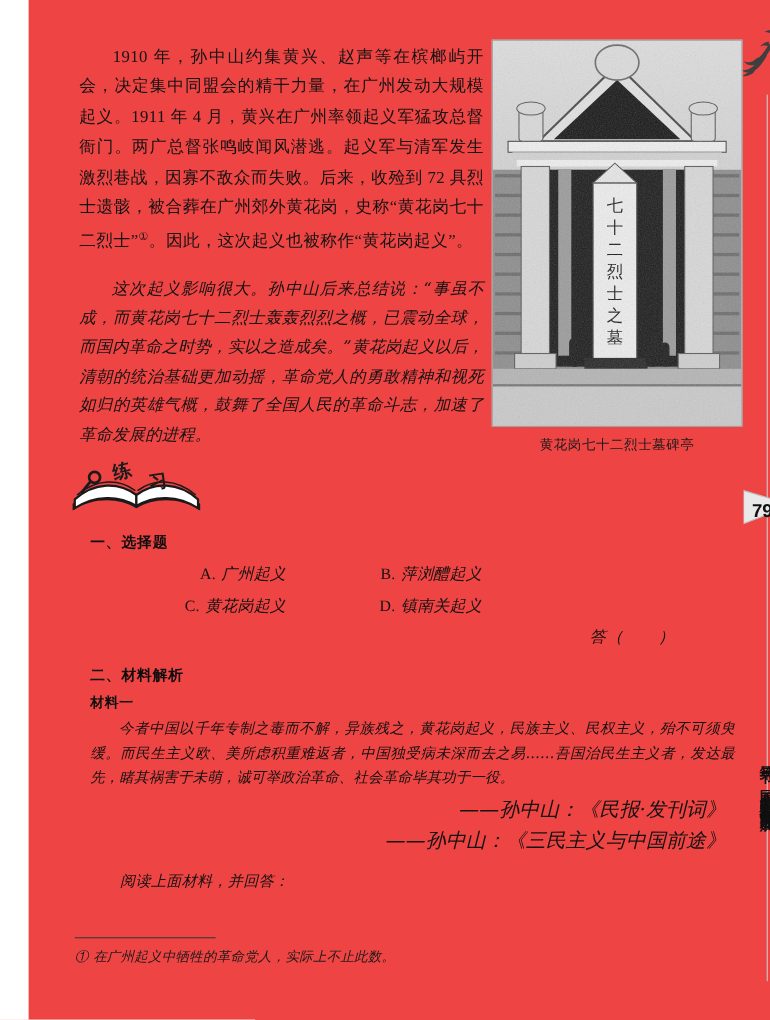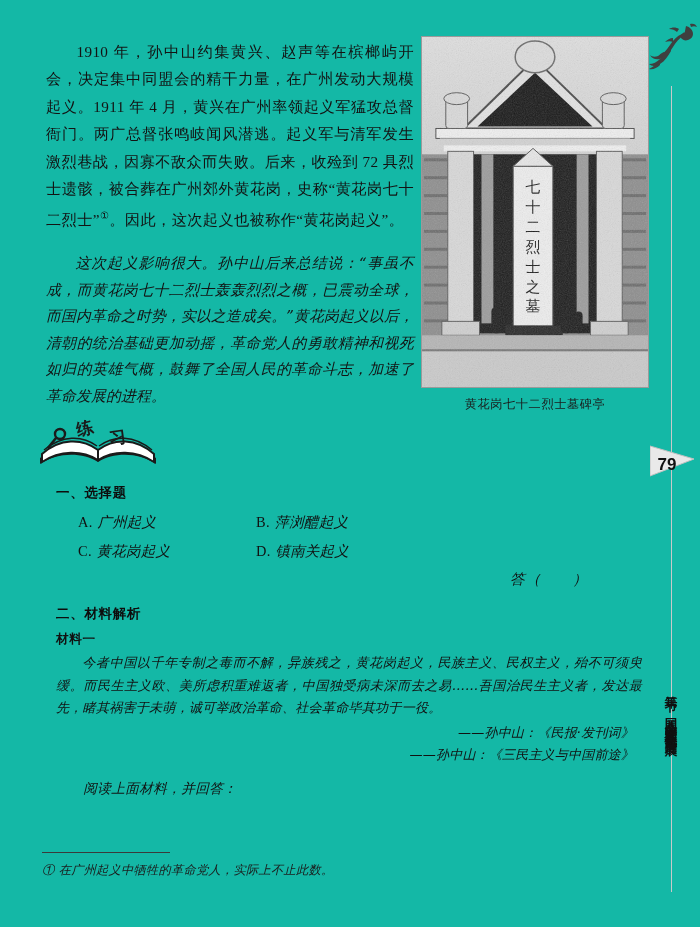--- a/index.html
+++ b/index.html
@@ -13,21 +13,22 @@
     position: relative;
     overflow: hidden;
     font-family: "Liberation Serif", "DejaVu Serif", serif;
     color: #111111;
   }
 
   
   #page {
     position: absolute;
     inset: 0;
-    background: #14b8a6;
+    background: #ef4444;
+    margin-left: 26px;
   }
 
   
   .body-col {
     position: absolute;
     left: 46px;
     top: 38px;
     width: 368px;
   }
 
@@ -125,20 +126,21 @@
   }
   .choice {
     width: 178px;
     font-size: 14.4px;
     line-height: 25px;
     padding-left: 22px;
     box-sizing: border-box;
     letter-spacing: 0.3px;
     font-family: "DejaVu Serif", "Liberation Serif", serif;
     font-style: italic;
+    text-align: right;
   }
   .choice .ltr {
     font-style: normal;
     font-family: "Liberation Serif", serif;
   }
   .answer-line {
     text-align: right;
     padding-right: 54px;
     margin-top: 6px;
     font-size: 14.6px;
@@ -160,21 +162,21 @@
     line-height: 22.6px;
     text-indent: 2em;
     margin: 0;
     text-align: justify;
     letter-spacing: 0.2px;
     font-family: "DejaVu Serif", "Liberation Serif", serif;
     font-style: italic;
   }
   .attribution {
     text-align: right;
-    font-size: 13px;
+    font-size: 18px;
     margin-top: 4px;
     padding-right: 8px;
     letter-spacing: 0.2px;
     font-family: "DejaVu Serif", "Liberation Serif", serif;
     font-style: italic;
   }
   .read-prompt {
     font-size: 13.6px;
     margin-top: 16px;
     text-indent: 2em;

